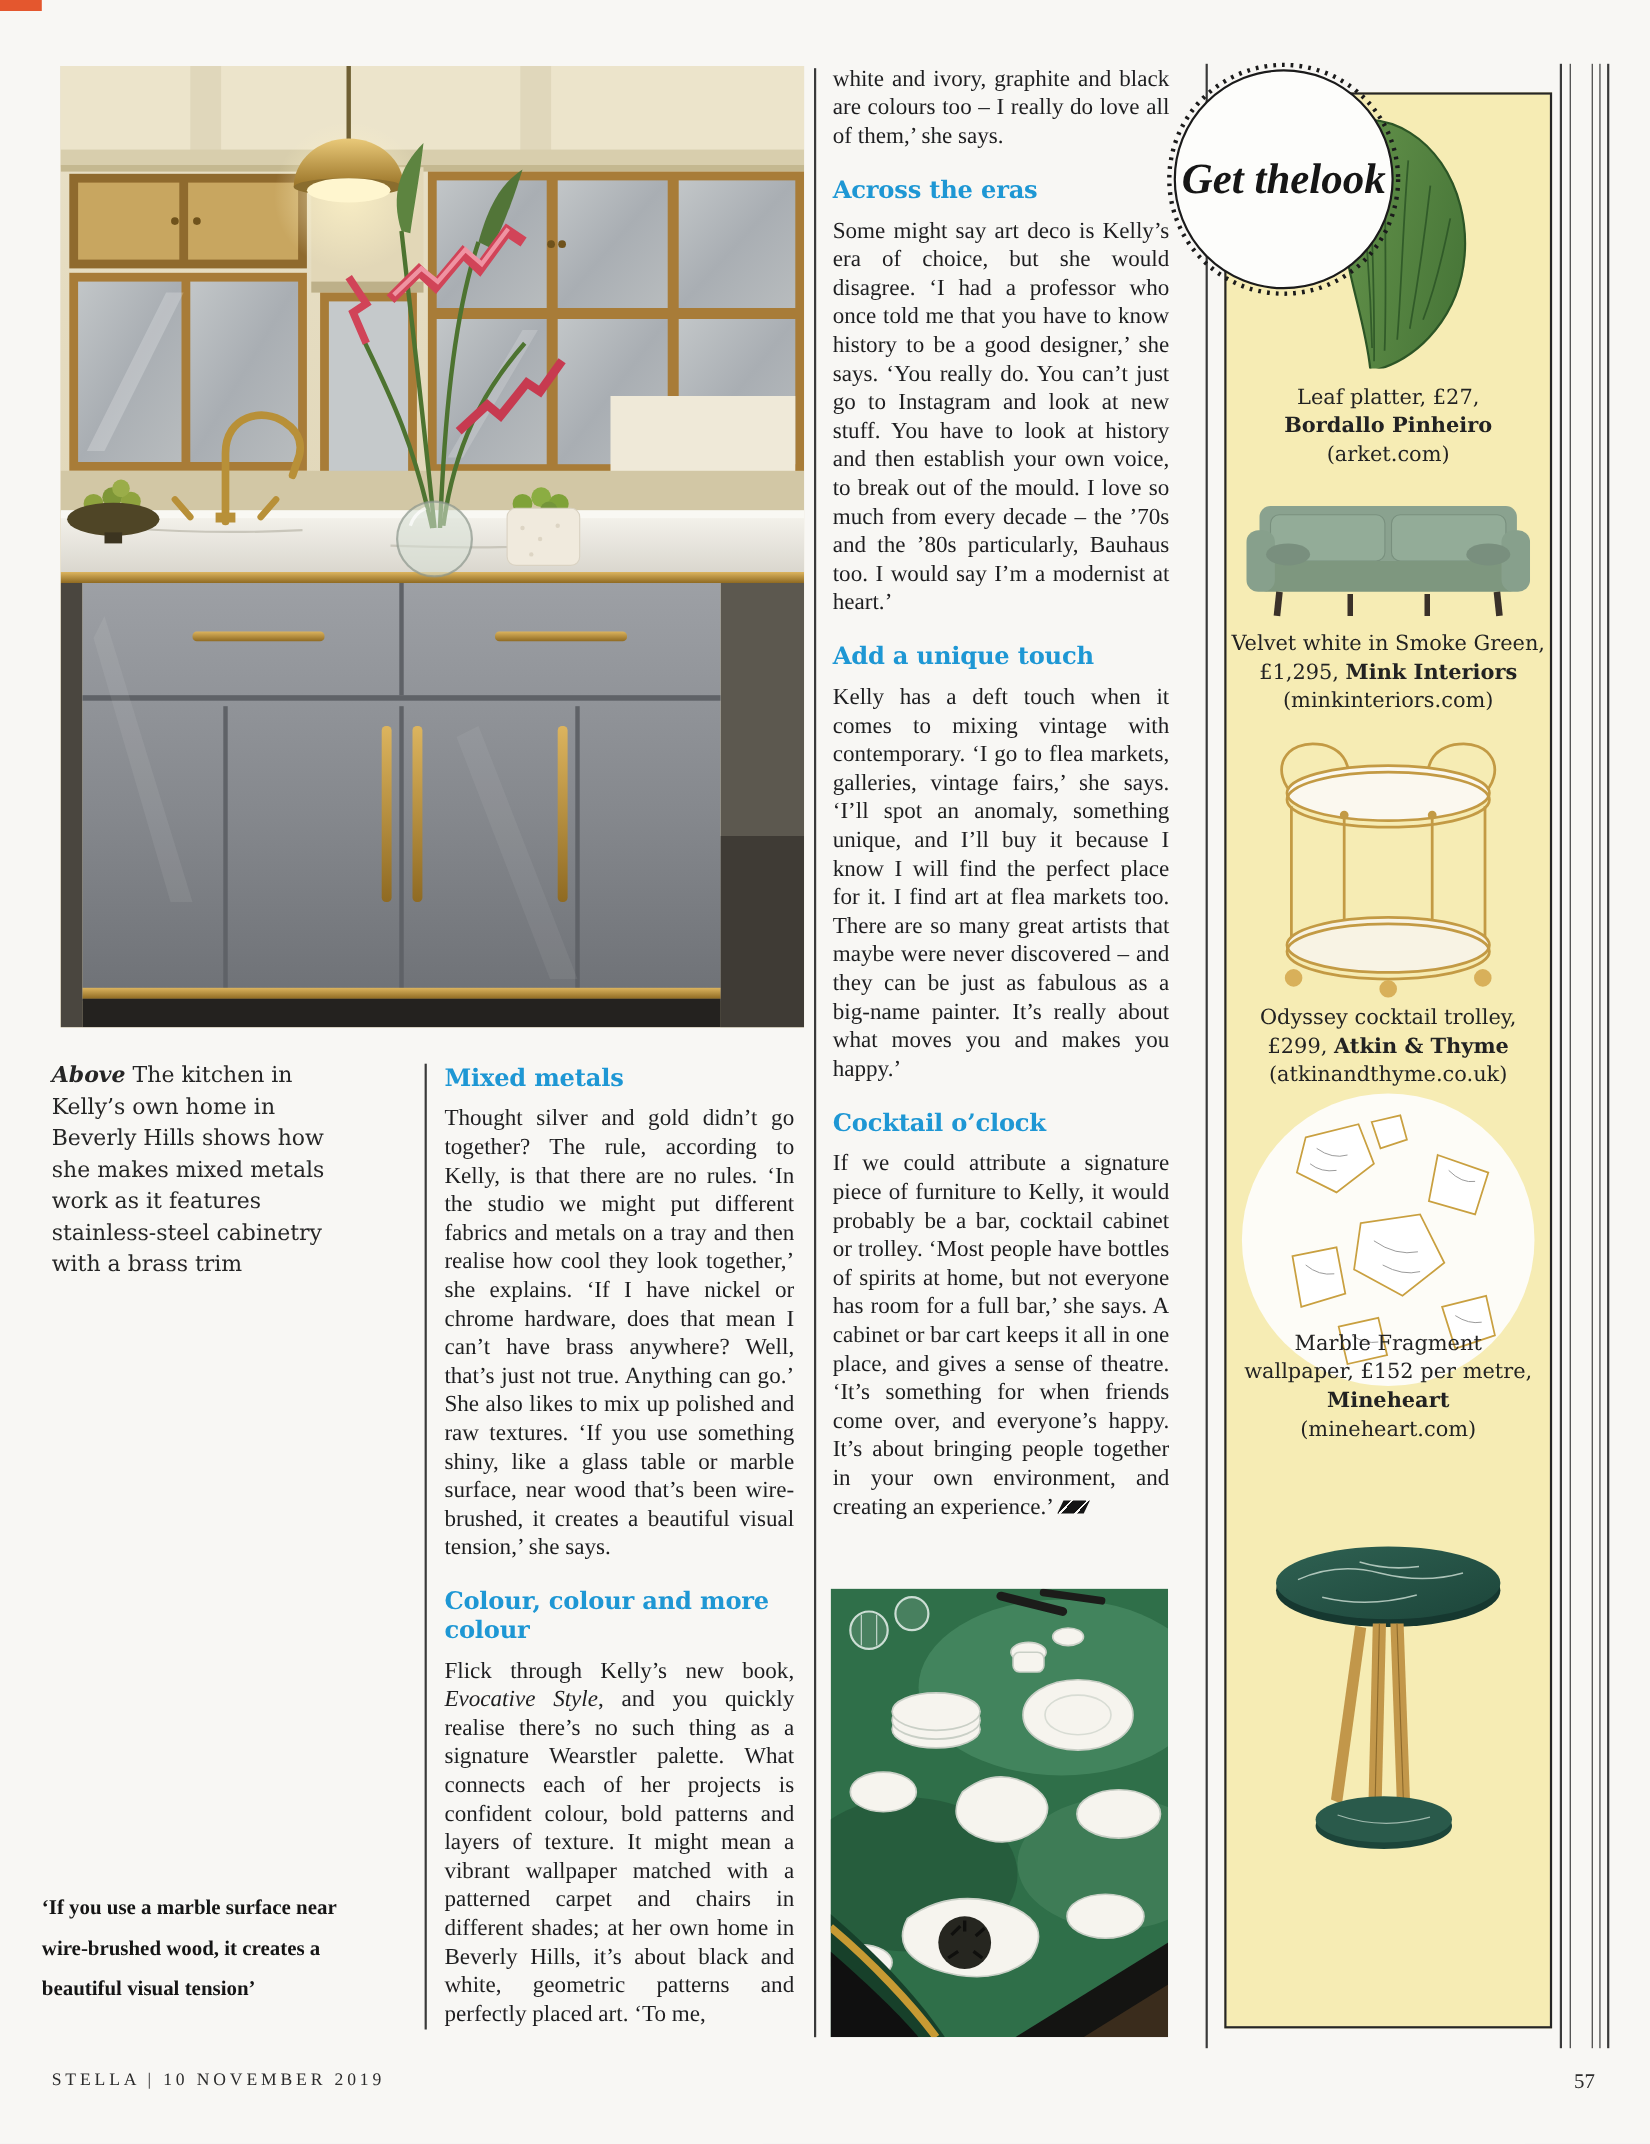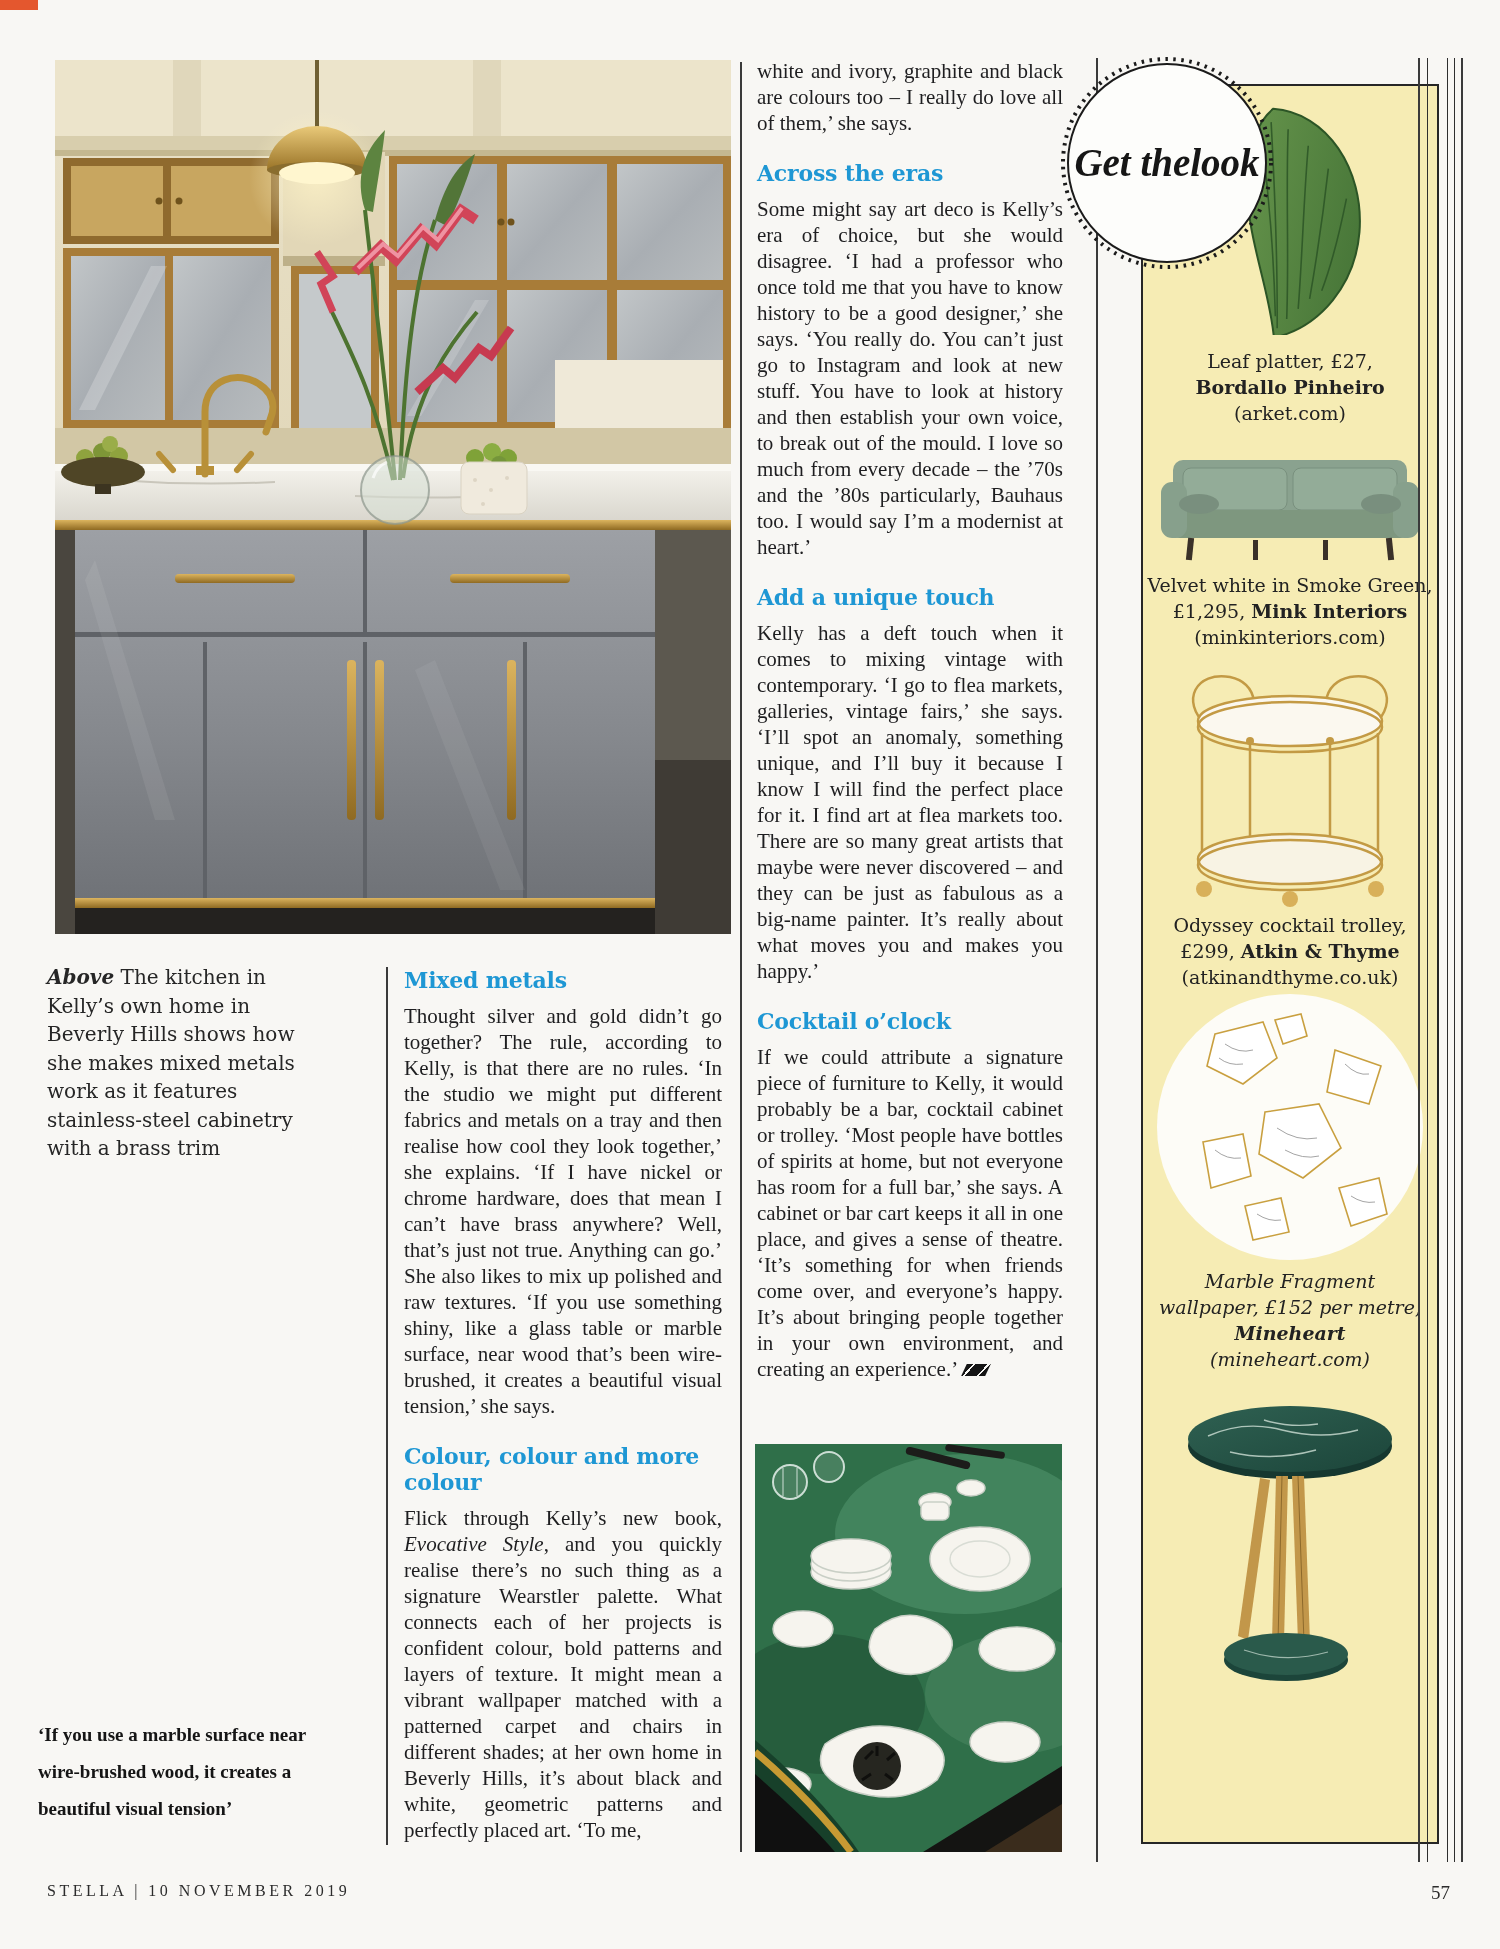--- a/index.html
+++ b/index.html
@@ -35,21 +35,21 @@
   .col2{left:757px;top:58px;width:306px;}
   .endmark{display:inline-block;width:24px;height:12px;margin-left:6px;
            background:repeating-linear-gradient(115deg,#151515 0 6px,#f8f7f4 6px 8px,#151515 8px 13px);
            transform:skewX(-25deg);}
 
   
   .plates{position:absolute;left:755px;top:1444px;width:307px;height:408px;overflow:hidden;}
 
   
   .sidebar-panel{position:absolute;left:1113px;top:84px;width:298px;height:1760px;
-                 background:#f6ecb4;border:2px solid #262626;box-sizing:border-box;margin-left:28px;}
+                 background:#f6ecb4;border:2px solid #262626;box-sizing:border-box;}
   .badge{position:absolute;left:1060px;top:56px;width:214px;height:214px;}
   .badge-text{position:absolute;inset:0;display:flex;align-items:center;justify-content:center;
               font-family:"Liberation Serif",serif;font-weight:700;font-style:italic;font-size:39px;line-height:44px;color:#161616;}
   .product-art{position:absolute;left:0;width:100%;display:flex;align-items:center;justify-content:center;}
   .product-caption{position:absolute;left:0;width:100%;text-align:center;
                    font-family:"DejaVu Serif",serif;font-size:19px;line-height:26px;color:#222;}
   .product-caption b{font-weight:700;}
 
   
   .footer-left{position:absolute;left:47px;top:1882px;font-size:16px;letter-spacing:3.5px;color:#2c2c2c;
@@ -398,21 +398,21 @@
         <g stroke="#9a9a9a" stroke-width="0.9" fill="none">
           <path d="M70,52 q14,10 28,6 M64,66 q10,8 24,6"></path>
           <path d="M190,72 q12,12 24,10"></path>
           <path d="M122,136 q20,14 40,10 M130,158 q18,10 34,6"></path>
           <path d="M60,158 q12,10 26,8"></path>
           <path d="M196,204 q12,8 24,6"></path>
           <path d="M102,222 q12,8 24,6"></path>
         </g>
       </svg>
     </div>
-    <div class="product-caption" style="top:1182px;font-style:italic;">
+    <div class="product-caption" style="top:1122px;">
       <div>Marble Fragment</div>
       <div>wallpaper, £152 per metre,</div>
       <div><b>Mineheart</b></div>
       <div>(mineheart.com)</div>
     </div>
 
     <div class="product-art" style="top:1296px;height:330px;">
       <svg width="232" height="326" viewBox="0 0 232 326">
         <defs>
             <linearGradient id="marbG" x1="0" y1="0" x2="1" y2="1">

